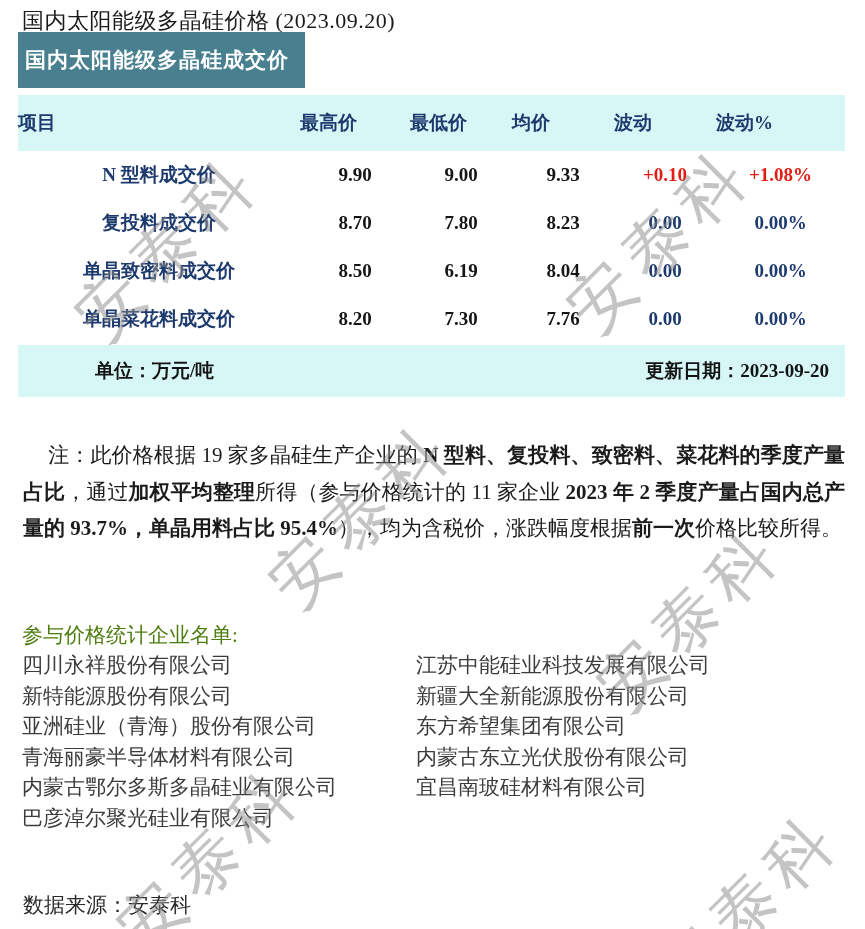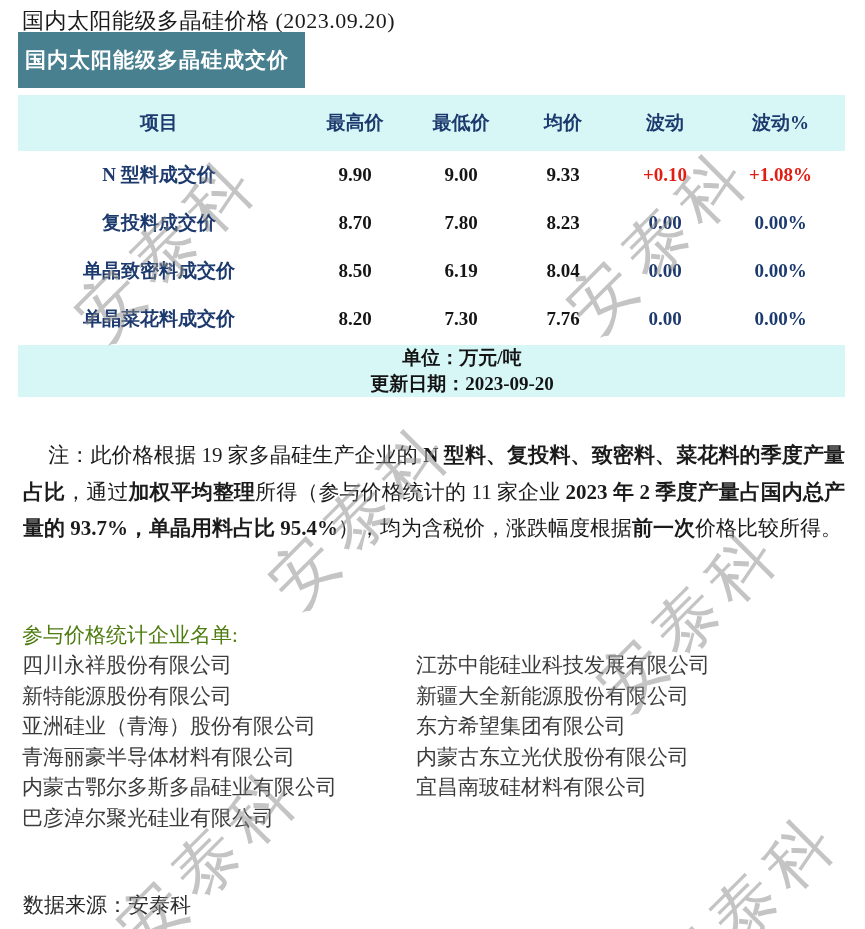--- a/index.html
+++ b/index.html
@@ -4,31 +4,31 @@
 <style>
   html,body{margin:0;padding:0;background:#ffffff;}
   .page{position:relative;width:865px;height:929px;background:#fff;overflow:hidden;
         font-family:"Liberation Serif","DejaVu Serif",serif;}
   .title{position:absolute;left:22px;top:6px;font-size:22px;color:#1a1a1a;letter-spacing:0.5px;}
   .banner{position:absolute;left:18px;top:32px;width:287px;height:56px;background:var(--banner);
           display:flex;align-items:center;padding-left:7px;box-sizing:border-box;}
   .banner-label{color:#ffffff;font-size:21px;font-weight:700;letter-spacing:1px;}
   .thead{position:absolute;left:18px;top:95px;width:827px;height:56px;background:var(--strip);
          display:grid;grid-template-columns:282px 110px 102px 102px 102px 129px;align-items:center;}
-  .thead .hcell{text-align:center;font-weight:700;font-size:19px;color:var(--navy);}
+  .thead .hcell{text-align:left;font-weight:700;font-size:19px;color:var(--navy);}
   .tbody{position:absolute;left:18px;top:151px;width:827px;}
   .trow{display:grid;grid-template-columns:282px 110px 102px 102px 102px 129px;height:48px;align-items:center;}
   .cell{text-align:center;font-weight:700;font-size:19px;}
   .item{color:var(--navy);}
   .num{color:#151515;}
   .delta{color:var(--navy);}
   .red{color:var(--red) !important;}
   .tfoot{position:absolute;left:18px;top:345px;width:827px;height:52px;background:var(--strip);
          display:flex;align-items:center;justify-content:space-between;box-sizing:border-box;
-         padding:0 16px 0 77px;font-weight:700;font-size:19px;color:#141414;flex-direction:column;}
+         padding:0 16px 0 77px;font-weight:700;font-size:19px;color:#141414;}
   .note{position:absolute;left:23px;top:437px;width:822px;font-size:21px;line-height:36.5px;
         text-align:justify;text-indent:1.2em;color:#1b1b1b;}
   .note .b{font-weight:700;}
   .companies-heading{position:absolute;left:22px;top:621px;font-size:21px;color:#4d7c0f;}
   .company-col{position:absolute;top:650px;font-size:21px;line-height:30.6px;color:#3c3c3c;white-space:nowrap;}
   .col-left{left:22px;}
   .col-right{left:416px;}
   .source{position:absolute;left:23px;top:891px;font-size:21px;color:#2a2a2a;}
   .watermark-layer{position:absolute;inset:0;pointer-events:none;z-index:5;}
   .wm{position:absolute;font-size:66px;letter-spacing:10px;color:rgba(138,138,138,0.5);

